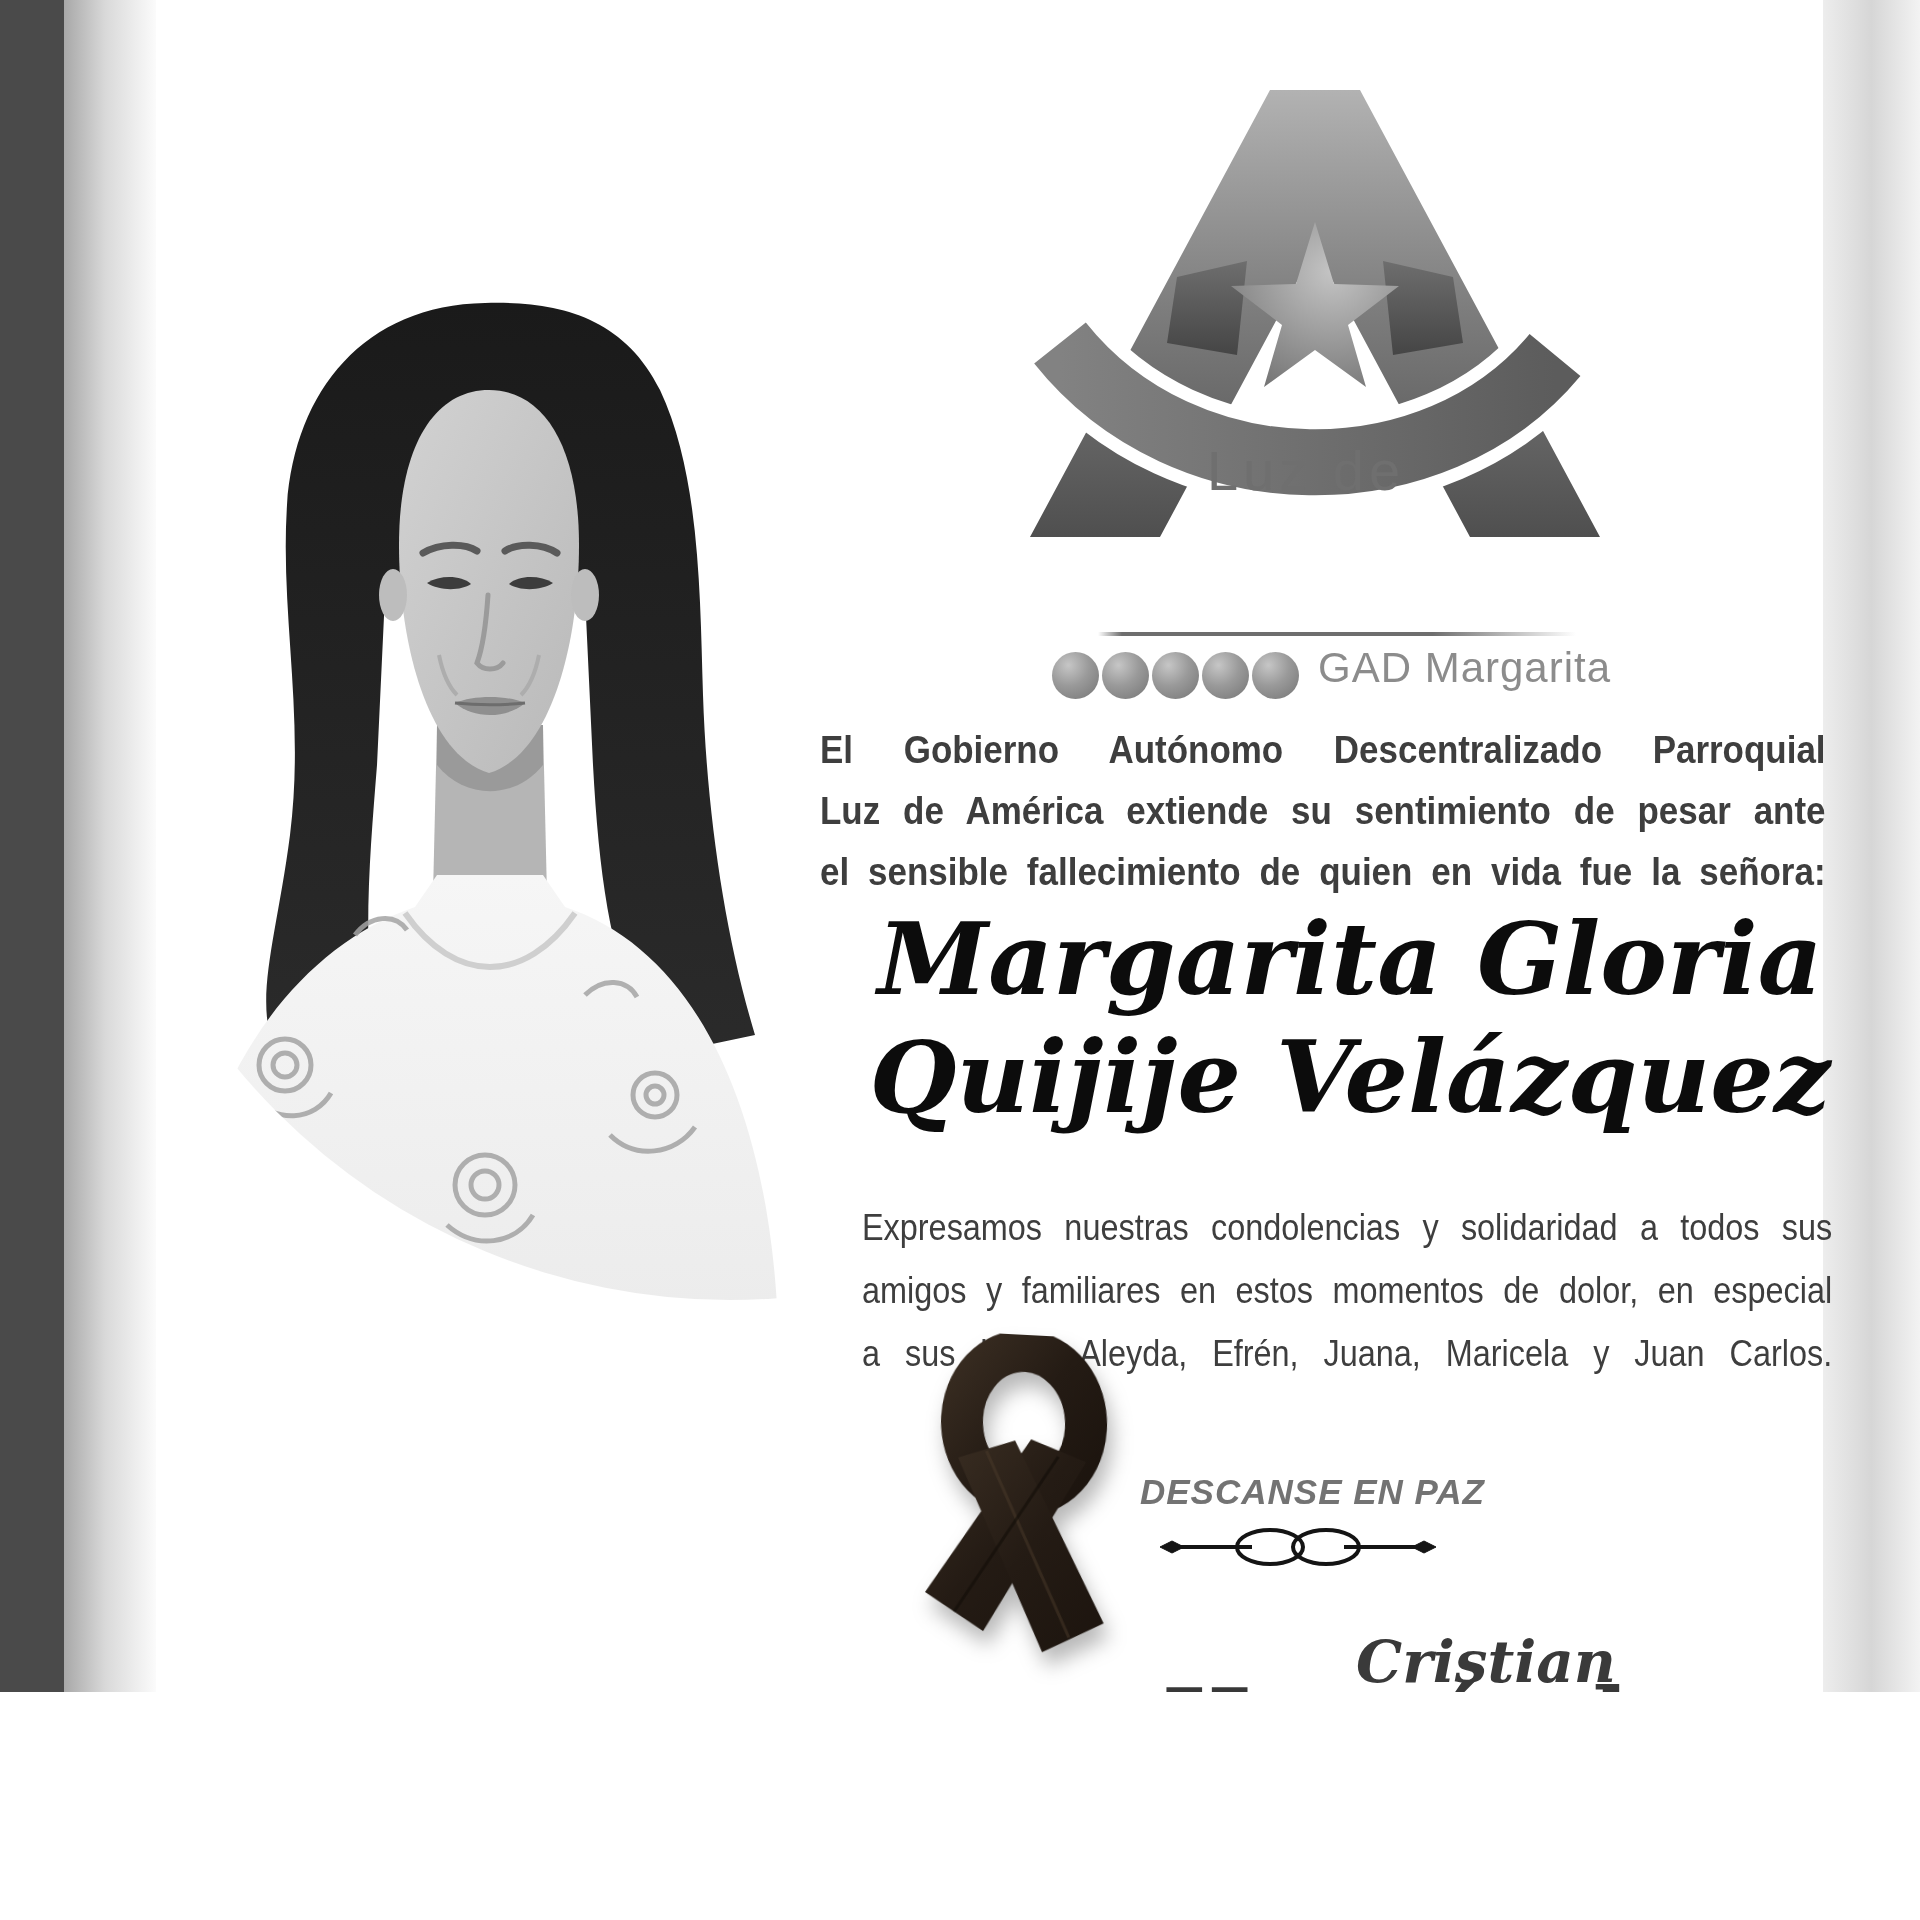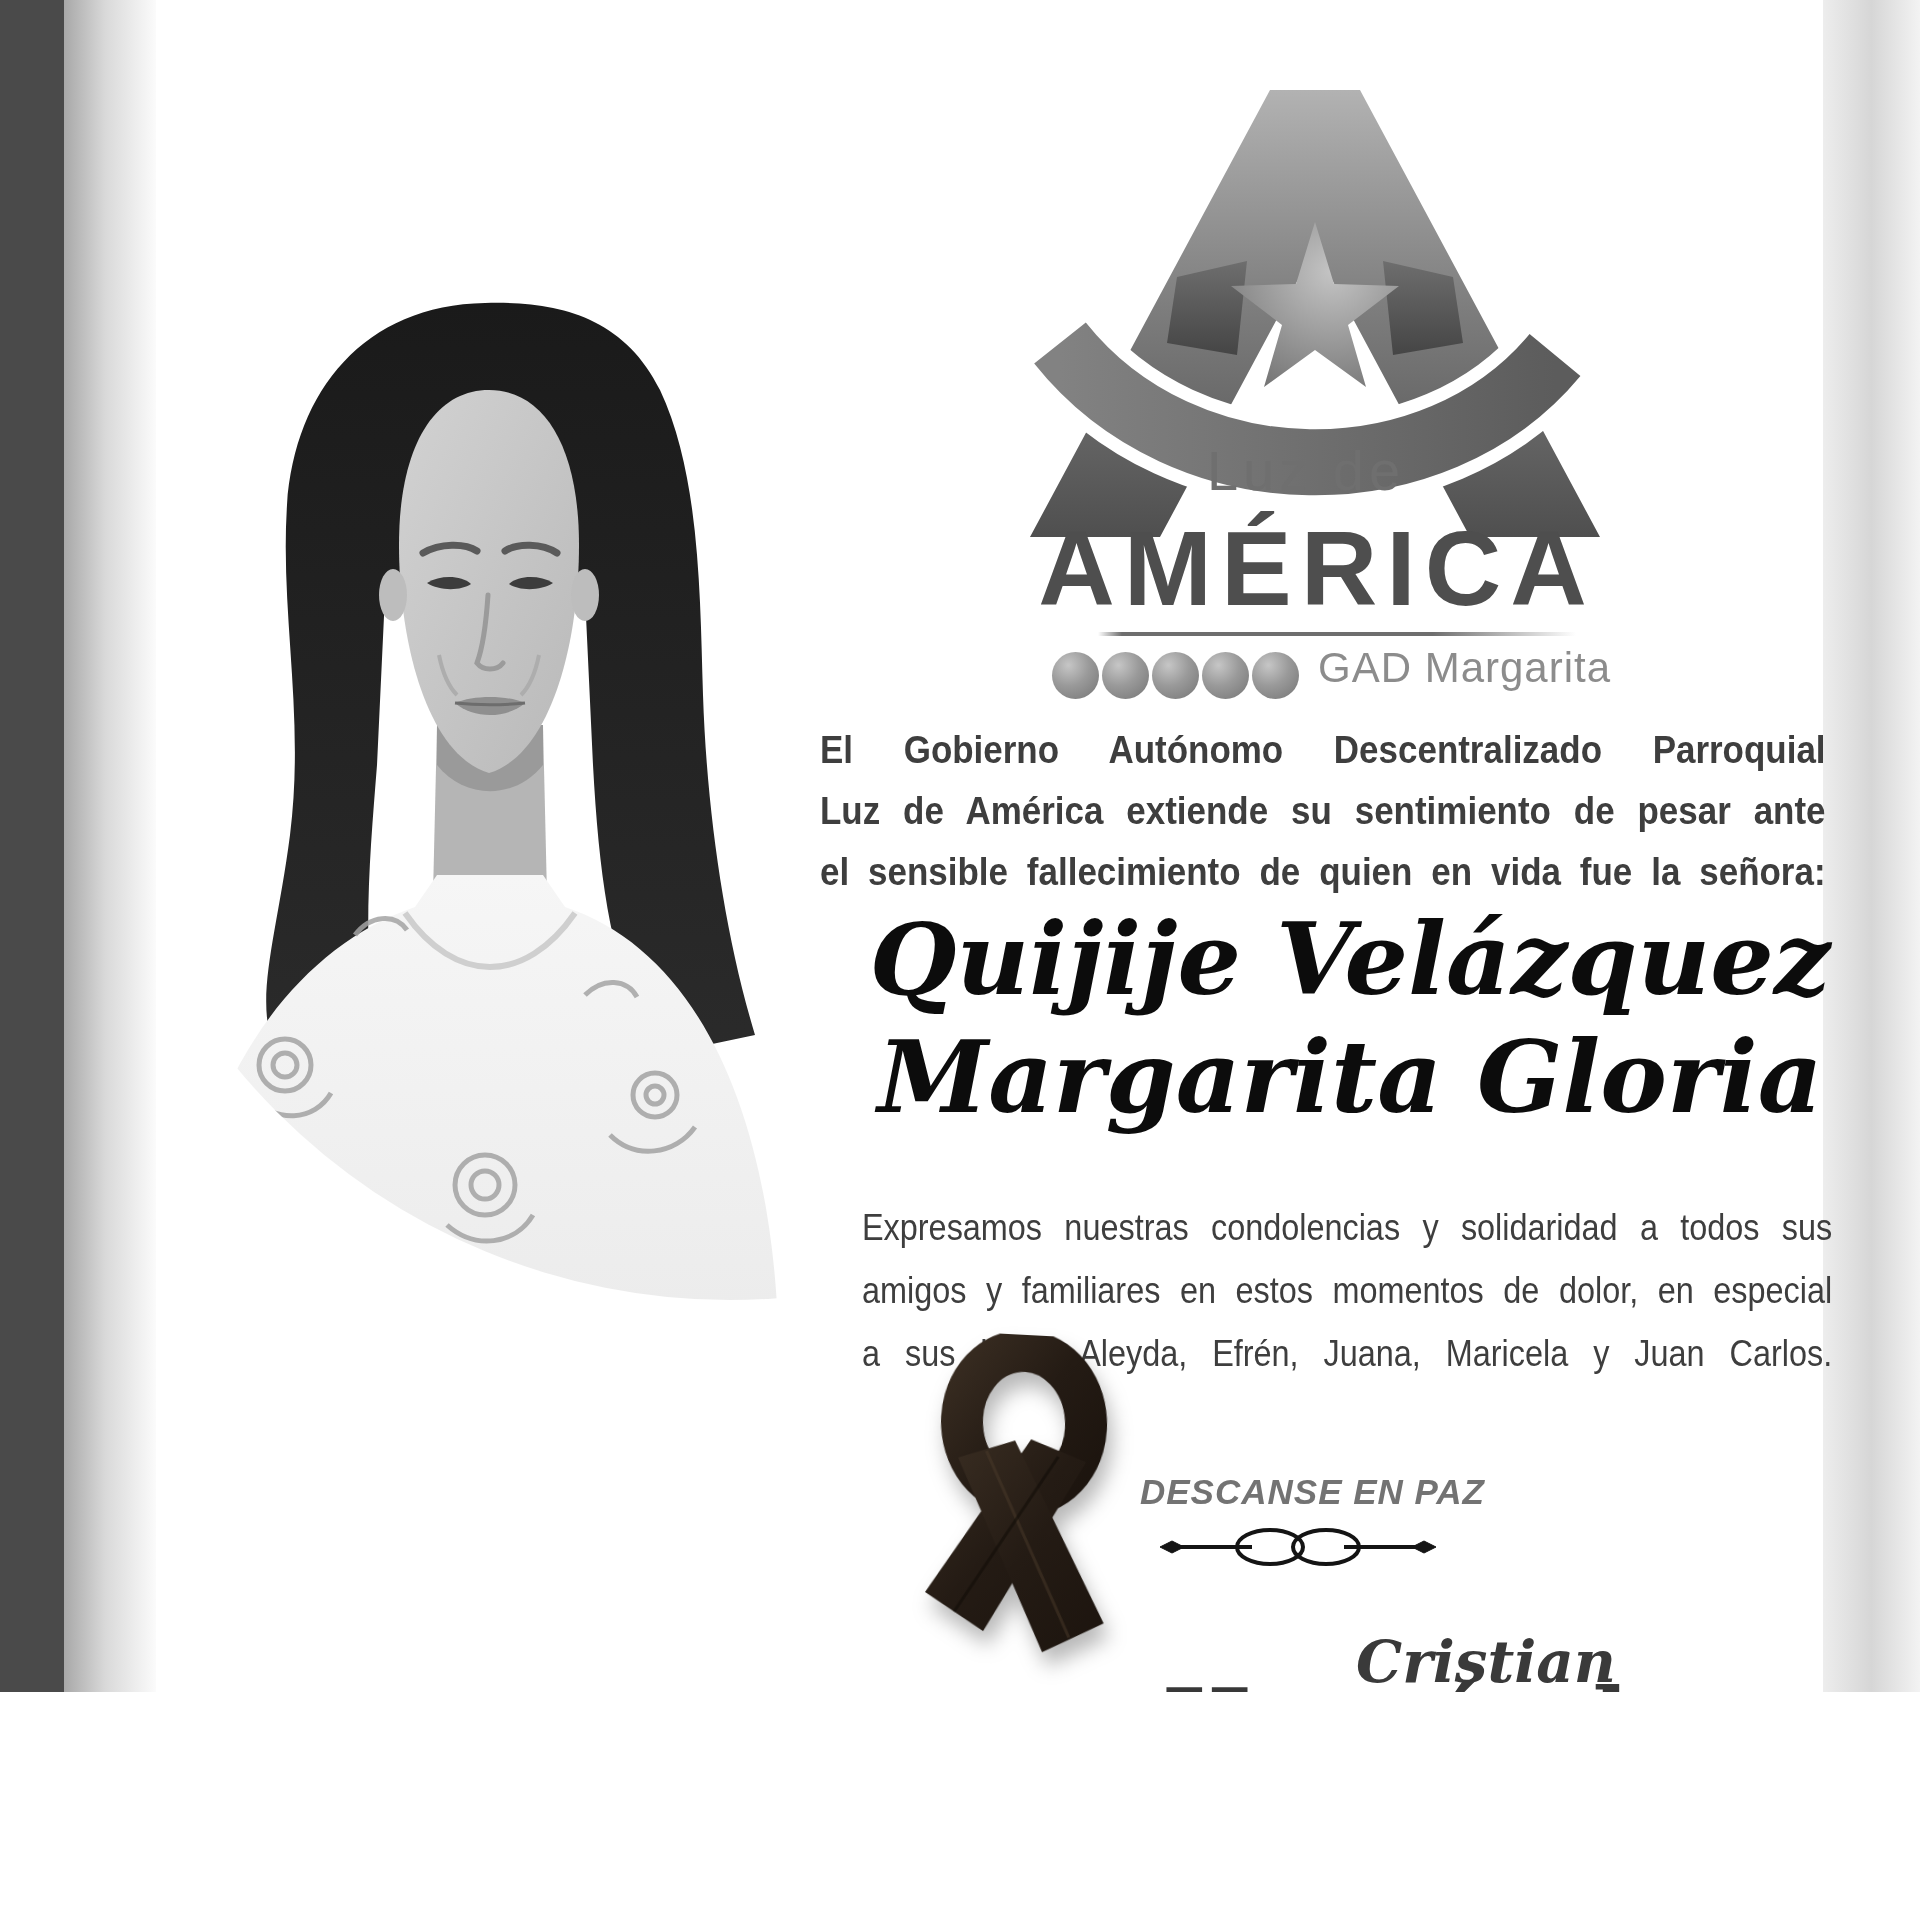--- a/index.html
+++ b/index.html
@@ -162,40 +162,39 @@
 
     <polygon points="322,222 392,206 382,300 312,288" fill="url(#barG)"></polygon>
     <polygon points="528,206 598,222 608,288 538,300" fill="url(#barG)"></polygon>
 
     <polygon fill="url(#starG)" points="460,167 479,229 544,231 493,270 511,332 460,295 409,332 427,270 376,231 441,229"></polygon>
 
     <path d="M205,288 C330,445 580,445 700,300" stroke="#ffffff" stroke-width="92" fill="none"></path>
     <path d="M205,288 C330,445 580,445 700,300" stroke="url(#swooshG)" stroke-width="66" fill="none"></path>
   </svg>
   <div class="logo-luzde">Luz de</div>
-  <div class="logo-america">AMÉRICA</div>
   <div class="logo-line"></div>
   <div class="spheres">
     <div class="sphere"></div>
     <div class="sphere"></div>
     <div class="sphere"></div>
     <div class="sphere"></div>
     <div class="sphere"></div>
   </div>
   <div class="logo-gad">GAD Margarita</div>
 
   <div class="intro">
     <div class="pline">El Gobierno Autónomo Descentralizado Parroquial</div>
     <div class="pline">Luz de América extiende su sentimiento de pesar ante</div>
     <div class="pline">el sensible fallecimiento de quien en vida fue la señora:</div>
   </div>
 
   <div class="name-block">
+    <div class="name-line">Margarita Gloria</div>
     <div class="name-line">Quijije Velázquez</div>
-    <div class="name-line">Margarita Gloria</div>
   </div>
 
   <div class="condolences">
     <div class="pline">Expresamos nuestras condolencias y solidaridad a todos sus</div>
     <div class="pline">amigos y familiares en estos momentos de dolor, en especial</div>
     <div class="pline">a sus hijos: Aleyda, Efrén, Juana, Maricela y Juan Carlos.</div>
   </div>
 
   <svg class="ribbon-svg" viewBox="0 0 250 330" xmlns="http://www.w3.org/2000/svg">
     <defs>

